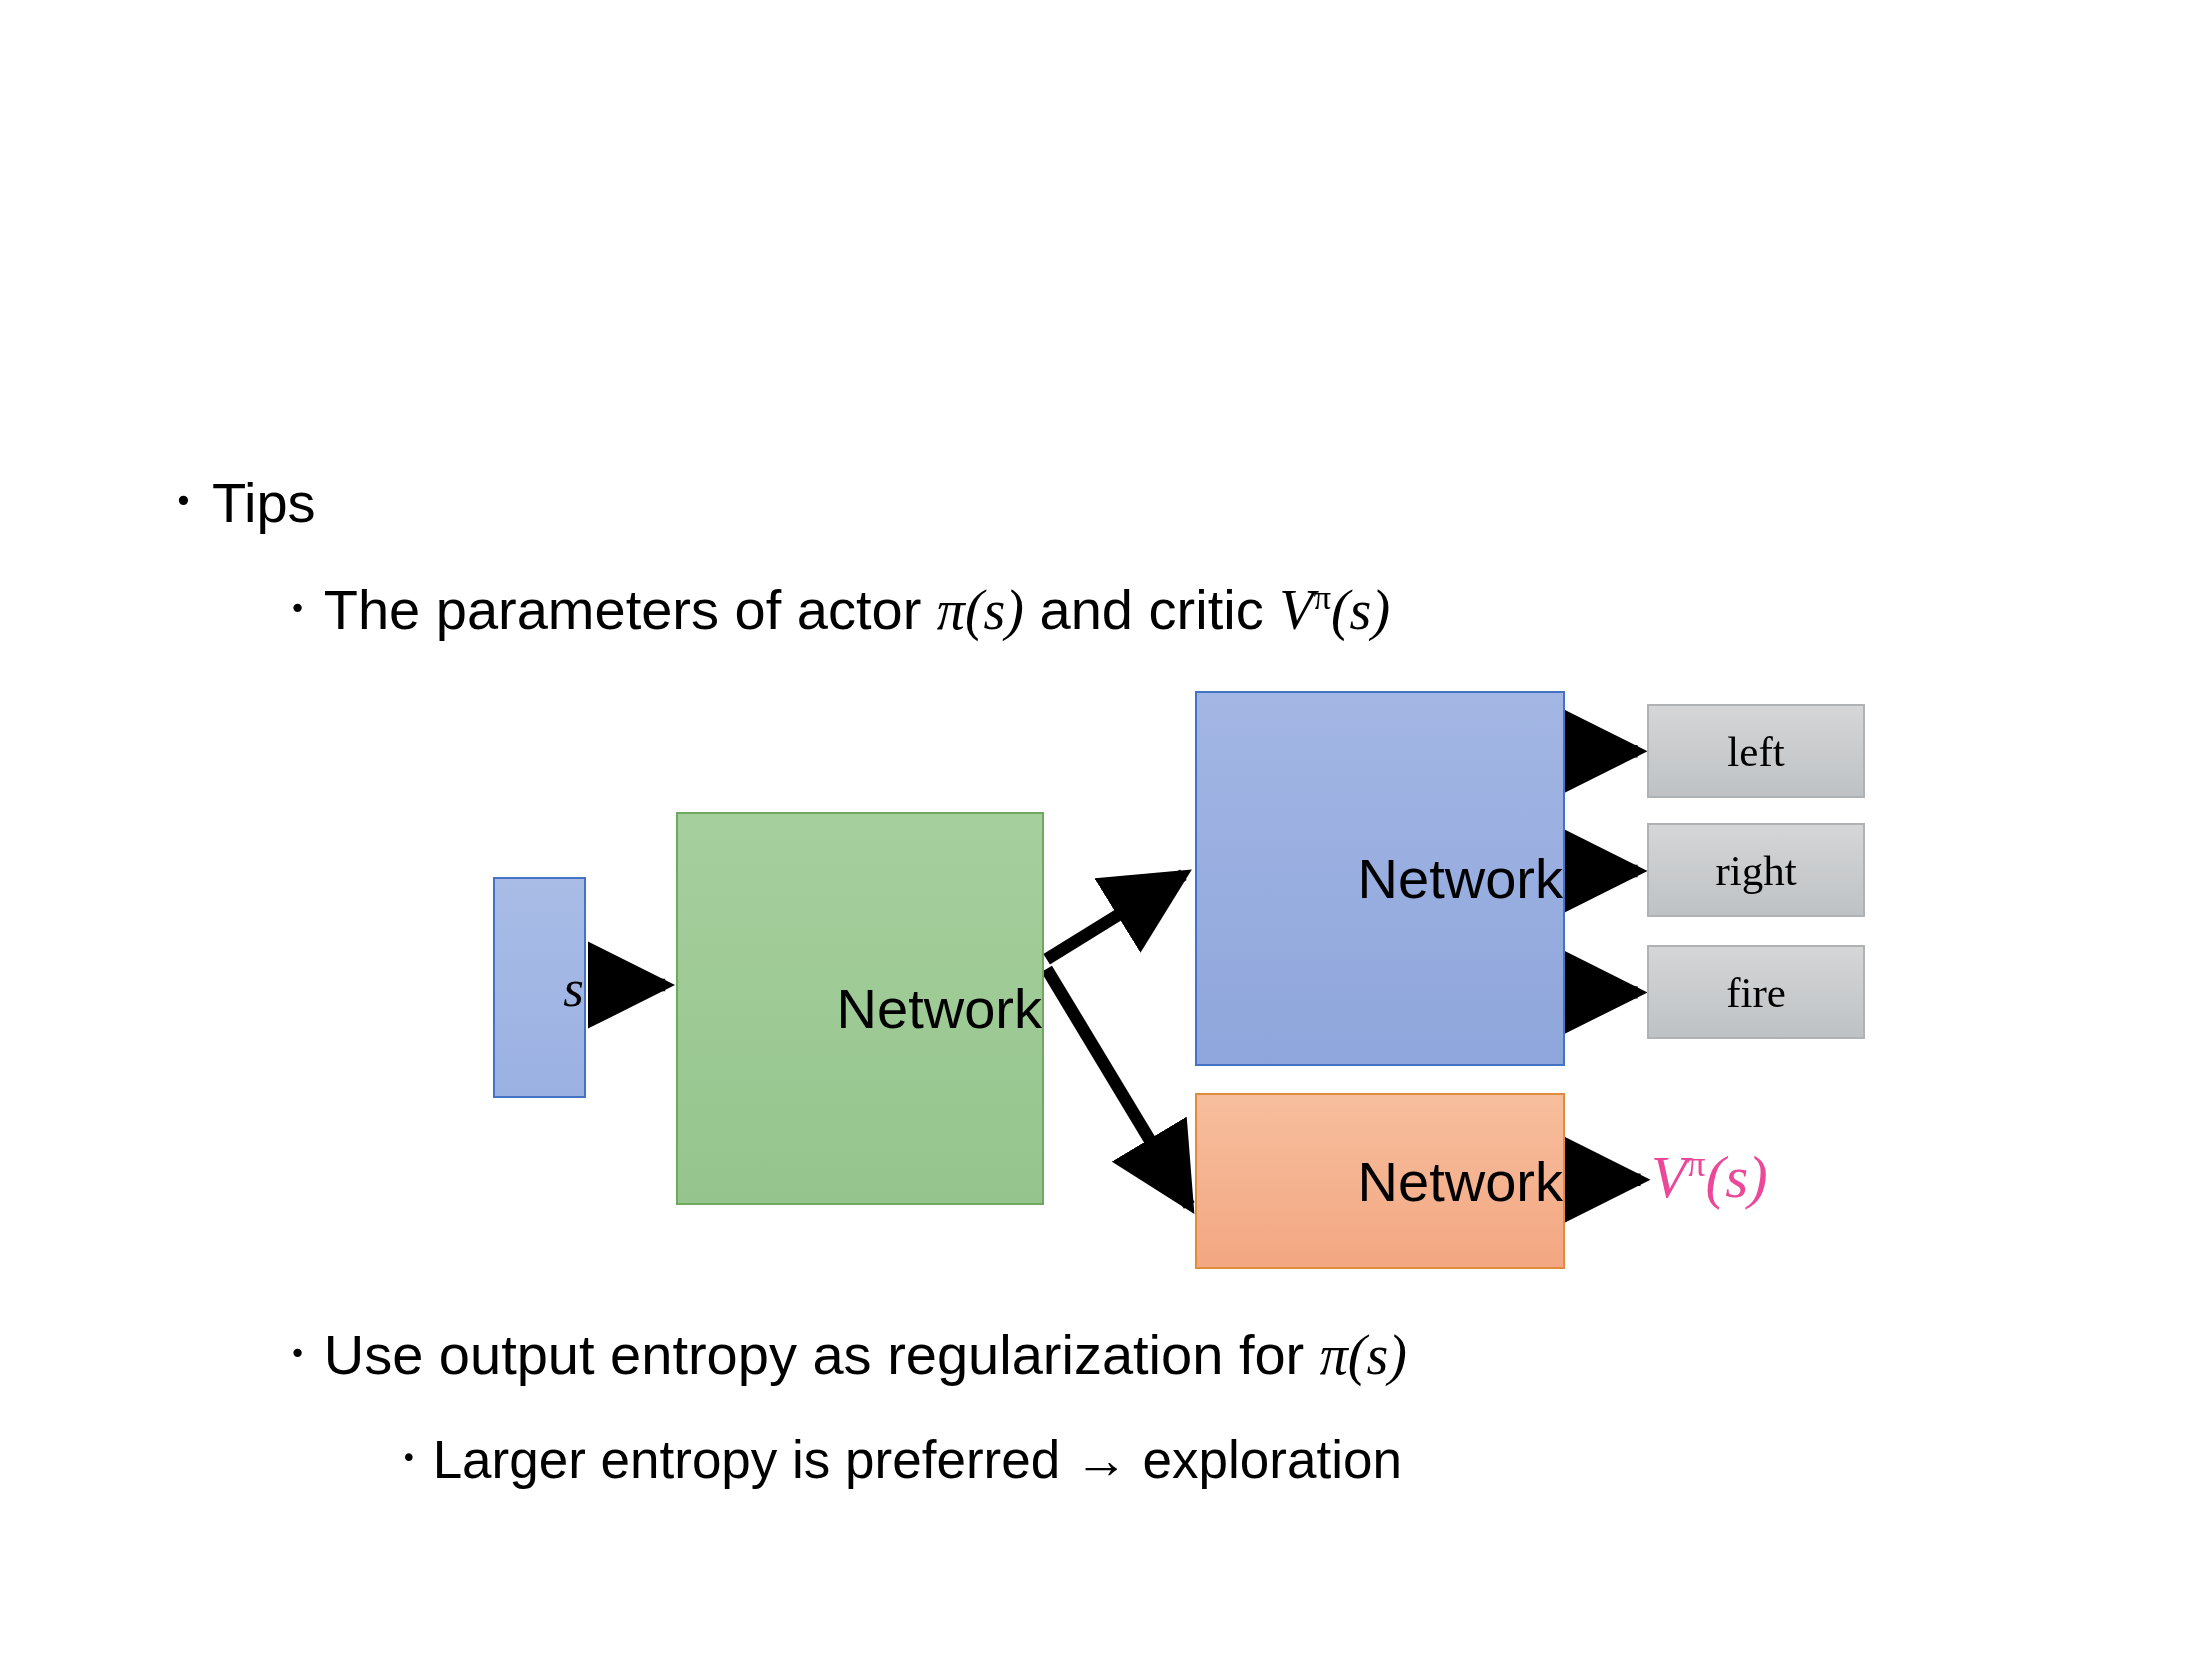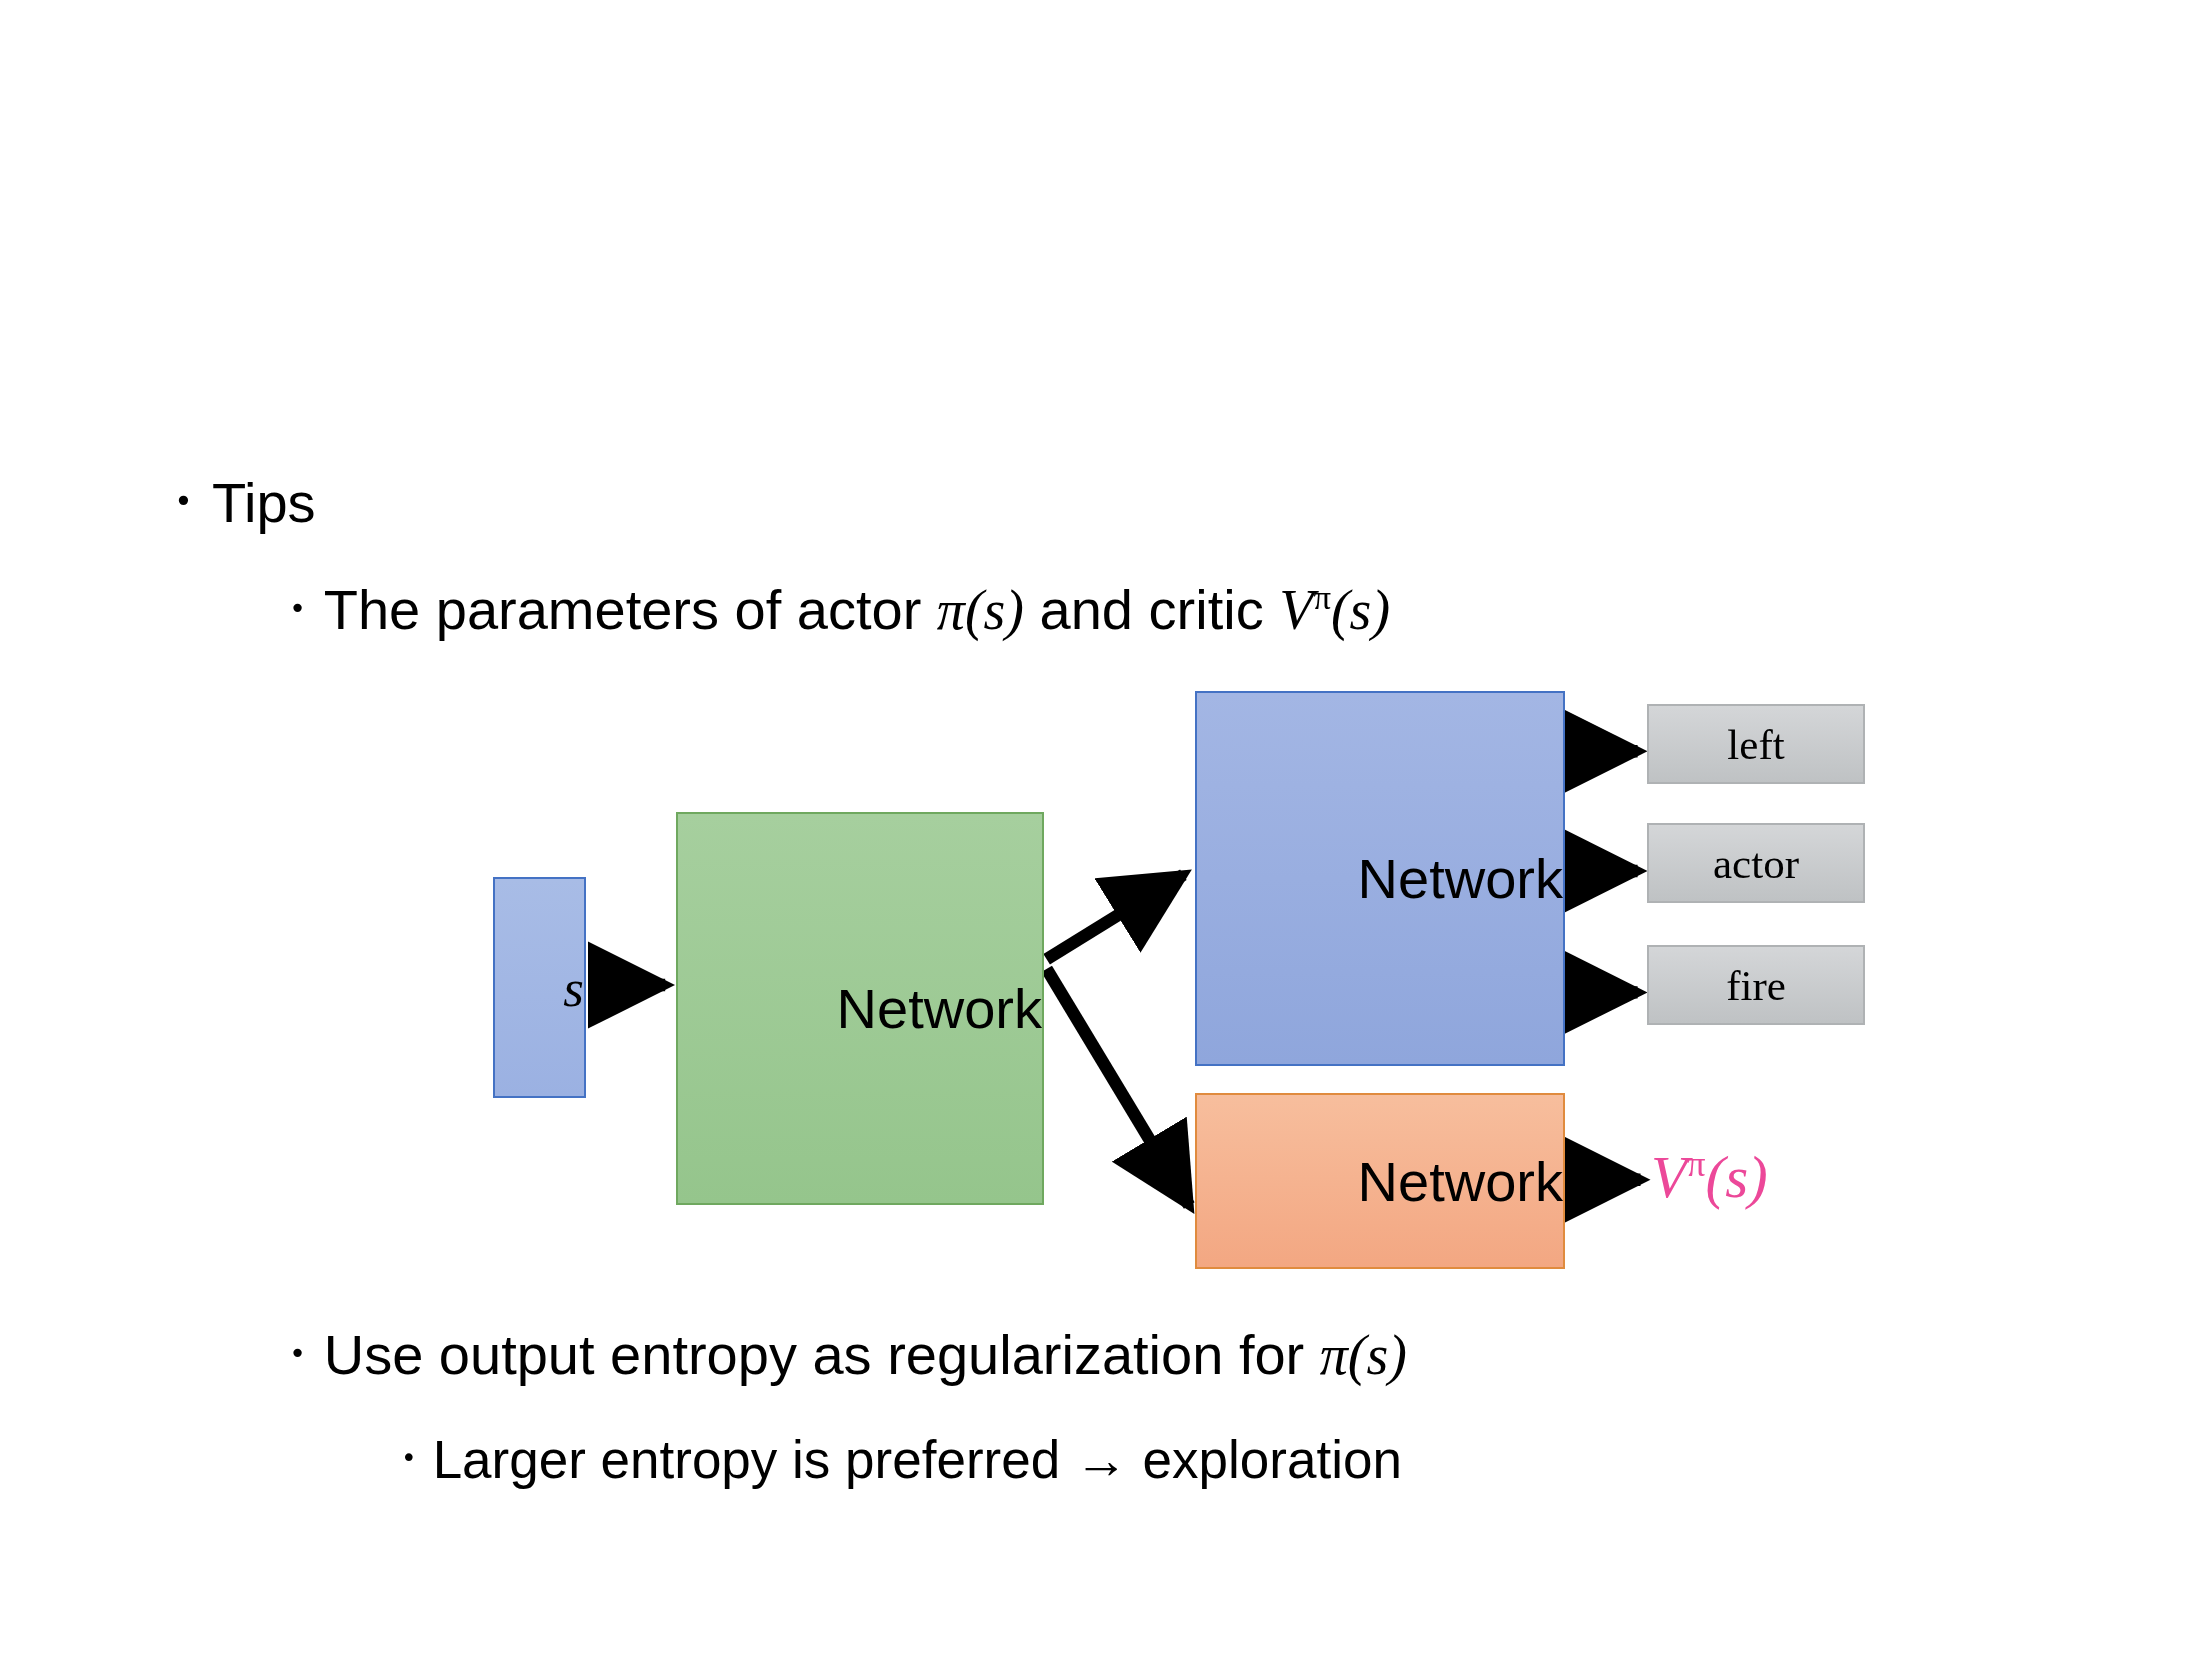--- a/index.html
+++ b/index.html
@@ -155,21 +155,21 @@
     background: linear-gradient(to bottom, #F7BE9D 0%, #F3A782 100%);
     border: 2.2px solid #E08B3E;
   }
   #node-orange .lbl { font-size: 56px; }
 
   .out-box {
     position: absolute;
     box-sizing: border-box;
     left: 1647px;
     width: 218px;
-    height: 80px;
+    height: 94px;
     background: linear-gradient(to bottom, #D4D6D8 0%, #BFC2C4 100%);
     border: 2.2px solid #AFB2B4;
     display: flex;
     align-items: center;
     justify-content: center;
     font-family: "Liberation Serif", serif;
     font-size: 43px;
     color: #000000;
   }
   #out-left  { top: 704px; }
@@ -238,21 +238,21 @@
 
     <div class="node" id="node-blue">
       <span class="lbl">Network</span>
     </div>
 
     <div class="node" id="node-orange">
       <span class="lbl">Network</span>
     </div>
 
     <div class="out-box" id="out-left">left</div>
-    <div class="out-box" id="out-right">actor</div>
+    <div class="out-box" id="out-right">right</div>
     <div class="out-box" id="out-fire">fire</div>
 
     <div id="vlabel"><span>V</span><sup>π</sup><span>(s)</span></div>
 
   </div>
 
   <div class="bullet" id="b-entropy">
     <span class="dot">•</span>
     <span class="txt"><span>Use output entropy as regularization for </span><span class="mathpi">π(s)</span></span>
   </div>

